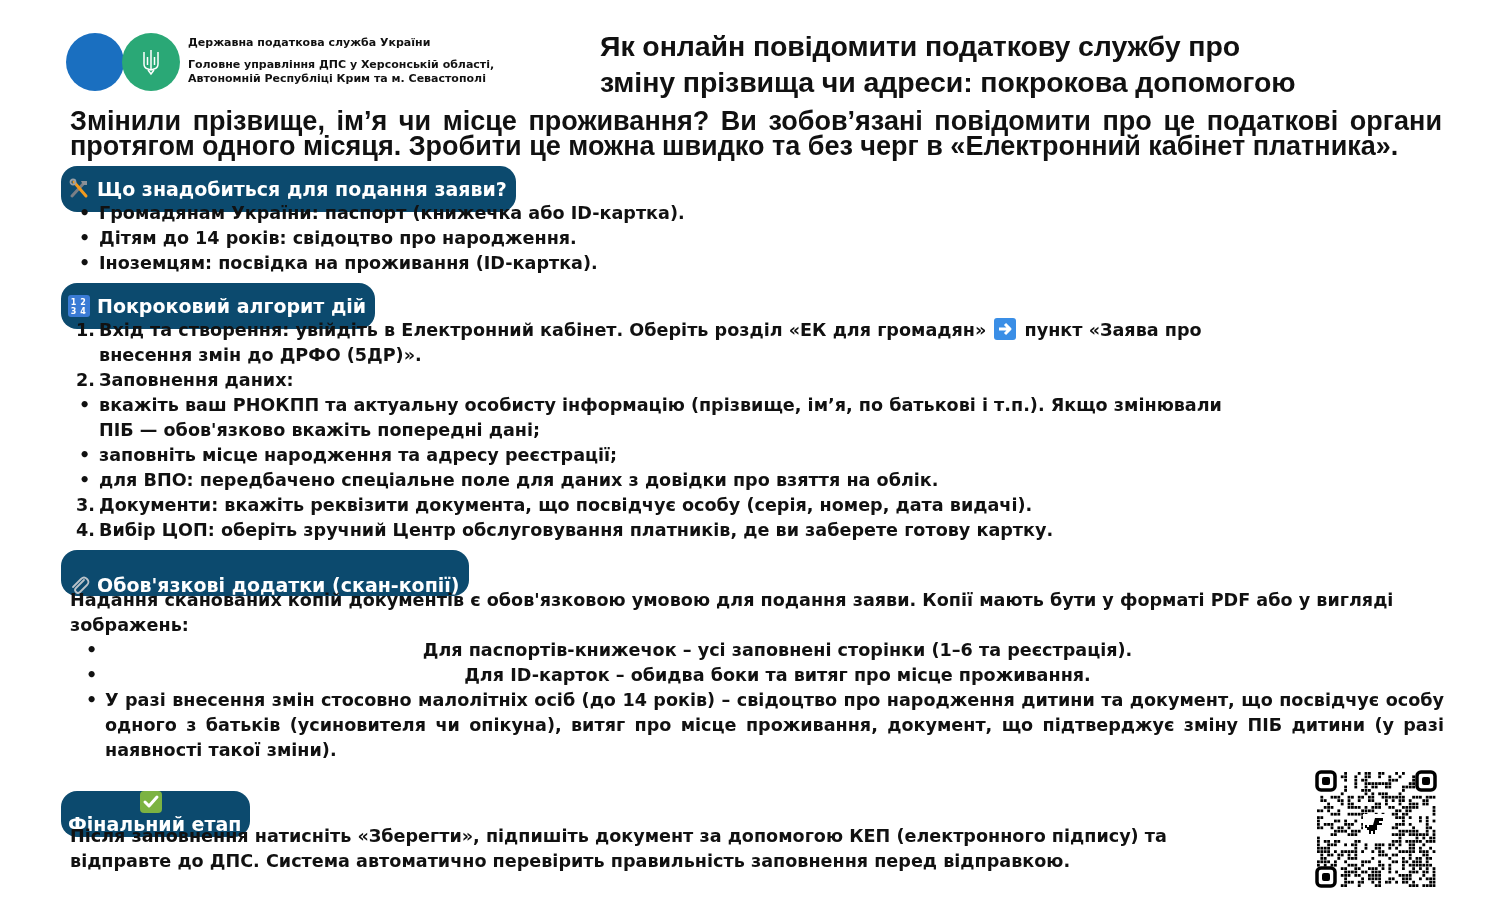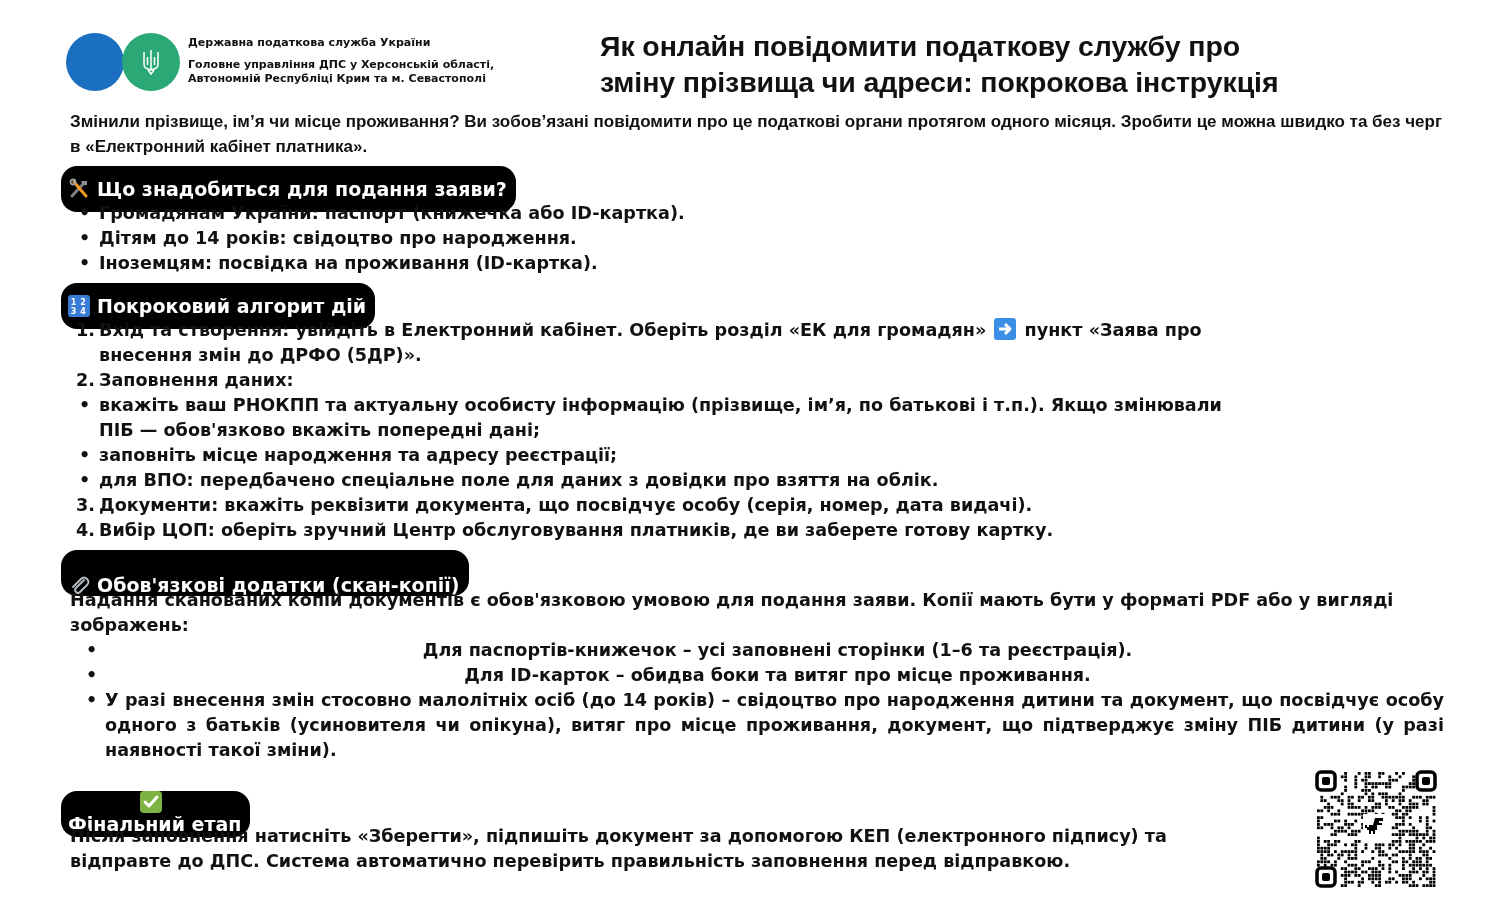--- a/index.html
+++ b/index.html
@@ -9,23 +9,23 @@
   .logo { position: absolute; left: 66px; top: 33px; width: 116px; height: 58px; }
   .circle { position: absolute; top: 0; width: 58px; height: 58px; border-radius: 50%; }
   .circle.blue { left: 0; background: #1a6fc0; }
   .circle.green { left: 56px; background: #2aa876; display: flex; align-items: center; justify-content: center; }
   .org { position: absolute; left: 188px; top: 36px; font-weight: bold; font-size: 11px; line-height: 14px; }
   .org .l1 { margin-bottom: 8px; }
 
   .title { position: absolute; left: 600px; top: 28px; font-family: "Liberation Sans", sans-serif; font-weight: bold; font-size: 28.5px; line-height: 36px; letter-spacing: -0.1px; }
 
   .body-text { font-weight: bold; font-size: 17.6px; line-height: 25px; }
-  .intro { position: absolute; left: 70px; top: 109px; width: 1372px; text-align: justify; text-align-last: left; font-family: "Liberation Sans", sans-serif; font-size: 17px; }
-
-  .pill { position: absolute; left: 61px; height: 46px; background: #000000; border-radius: 16px; color: #fff; font-weight: bold; font-size: 19px; display: flex; align-items: center; padding: 0 9px 0 7px; white-space: nowrap; }
+  .intro { position: absolute; left: 70px; top: 109px; width: 1372px; text-align: justify; text-align-last: left; font-family: "Liberation Sans", sans-serif; font-size: 27px; }
+
+  .pill { position: absolute; left: 61px; height: 46px; background: #0c4a6e; border-radius: 16px; color: #fff; font-weight: bold; font-size: 19px; display: flex; align-items: center; padding: 0 9px 0 7px; white-space: nowrap; }
   .pill .ic { width: 22px; height: 22px; margin-right: 7px; display: inline-flex; align-items: center; justify-content: center; flex: none; }
 
   .list { position: absolute; left: 76px; list-style: none; }
   .list li { position: relative; padding-left: 23px; white-space: nowrap; }
   .list li.bul::before { content: "•"; position: absolute; left: 3px; top: 0; }
   .list li .num { position: absolute; left: 0; top: 0; }
 
   .sec3 { position: absolute; left: 70px; top: 588px; width: 1380px; }
   .sec3 .p { width: 1372px; }
   .sec3 ul { list-style: none; margin-left: 12px; margin-top: 0; }
@@ -48,21 +48,21 @@
     </svg>
   </div>
 </div>
 <div class="org">
   <div class="l1">Державна податкова служба України</div>
   <div>Головне управління ДПС у Херсонській області,</div>
   <div>Автономній Республіці Крим та м. Севастополі</div>
 </div>
 <div class="title">
   <div>Як онлайн повідомити податкову службу про</div>
-  <div>зміну прізвища чи адреси: покрокова інструкція</div>
+  <div>зміну прізвища чи адреси: покрокова допомогою</div>
 </div>
 
 <div class="intro body-text">Змінили прізвище, ім’я чи місце проживання? Ви зобов’язані повідомити про це податкові органи протягом одного місяця. Зробити це можна швидко та без черг в «Електронний кабінет платника».</div>
 
 <div class="pill" style="top:166px;">
   <span class="ic">
     <svg width="22" height="22" viewBox="0 0 22 22">
       <path d="M4 18 L16 5" stroke="#7a7f86" stroke-width="3" stroke-linecap="round"></path>
       <path d="M13 3 L19 3 L19 7 L15 7 Z" fill="#8a9097"></path>
       <path d="M6 4 L18 18" stroke="#f29a1e" stroke-width="3" stroke-linecap="round"></path>

